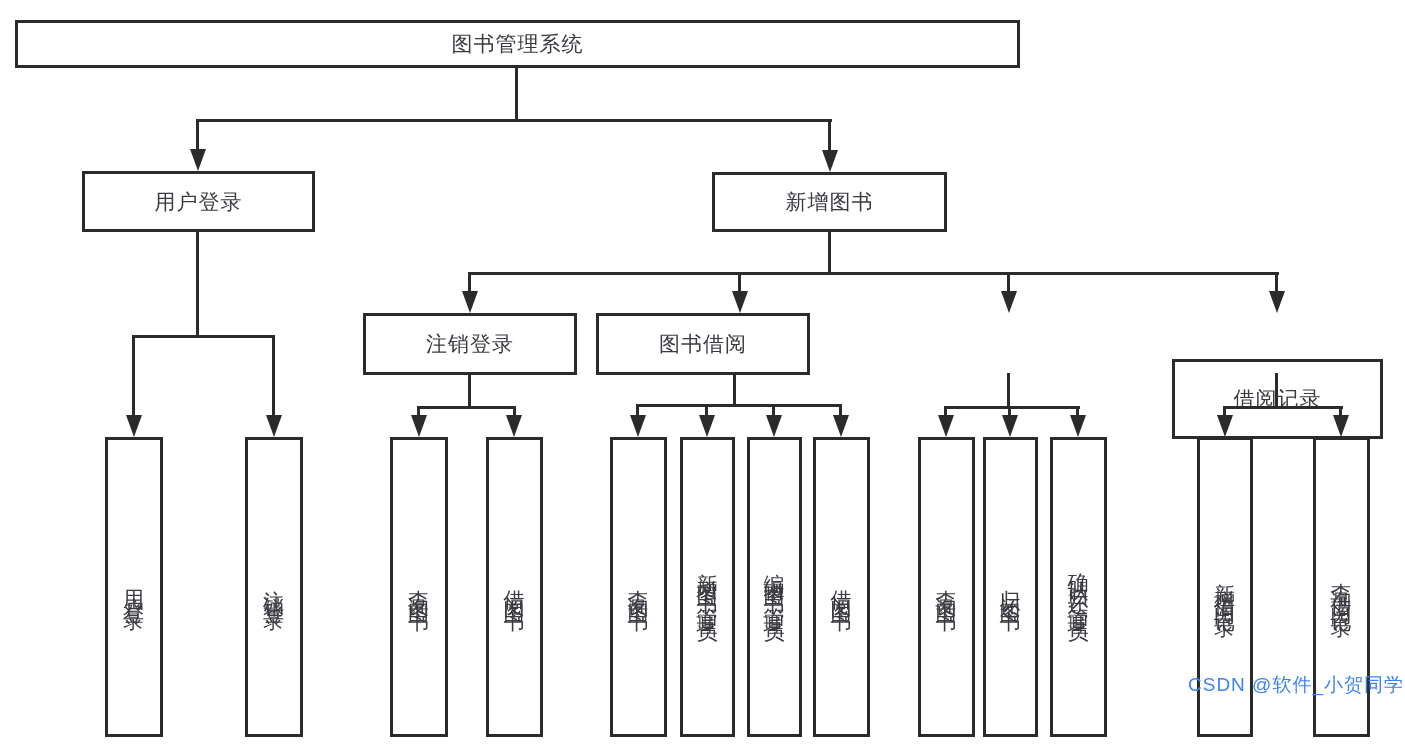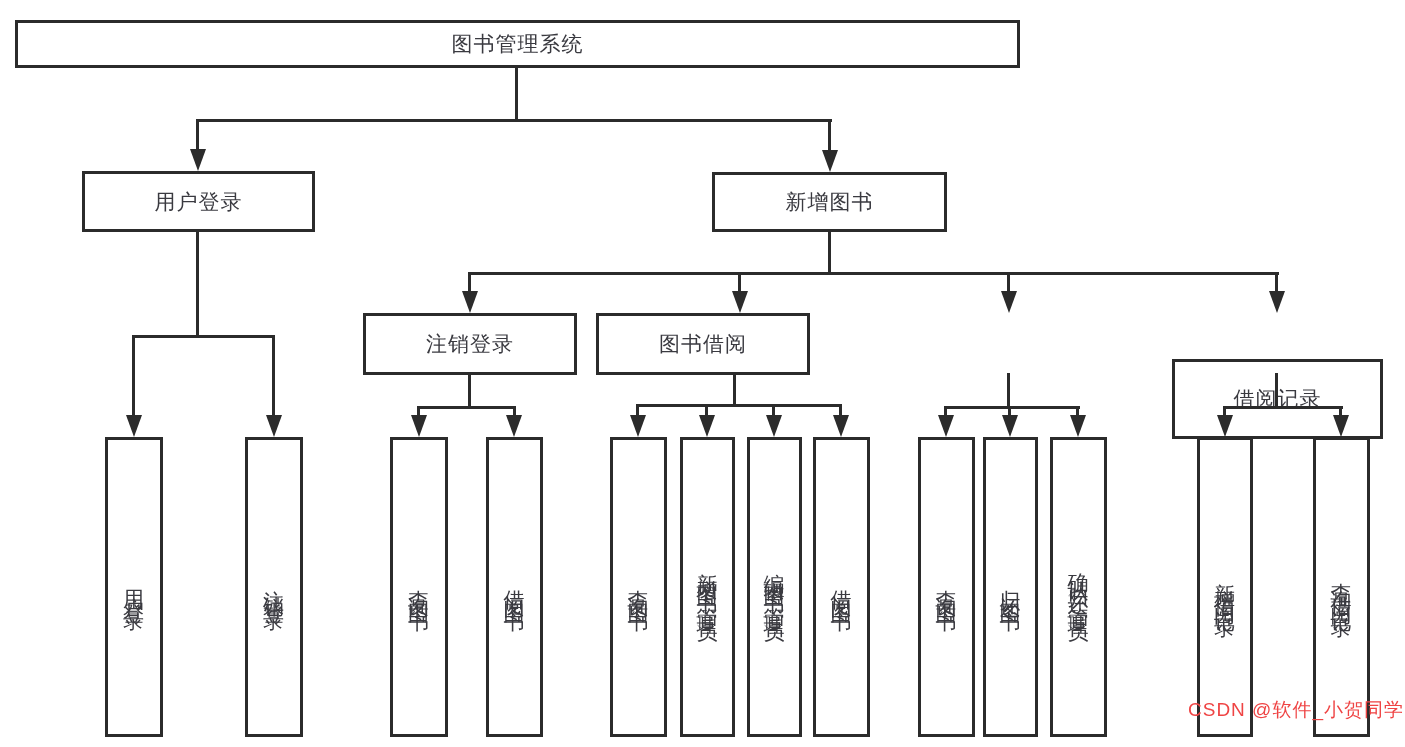--- a/index.html
+++ b/index.html
@@ -22,22 +22,22 @@
   }
   .vline,.hline{position:absolute;background:#2b2b2b;}
   .vline{width:3px;}
   .hline{height:3px;}
   .arrow{
     position:absolute;width:0;height:0;
     border-left:8px solid transparent;border-right:8px solid transparent;
     border-top:22px solid #2b2b2b;
   }
   .watermark{
-    position:absolute;left:1188px;top:697px;z-index:6;
-    font-size:19px;color:#ef4444;letter-spacing:1px;white-space:nowrap;
+    position:absolute;left:1188px;top:672px;z-index:6;
+    font-size:19px;color:#3b82f6;letter-spacing:1px;white-space:nowrap;
   }
 </style>
 </head>
 <body>
 
 <div class="canvas">
 
   <div class="hbox" style="left:15px;top:20px;width:1005px;height:48px;">
     <span>图书管理系统</span>
   </div>

